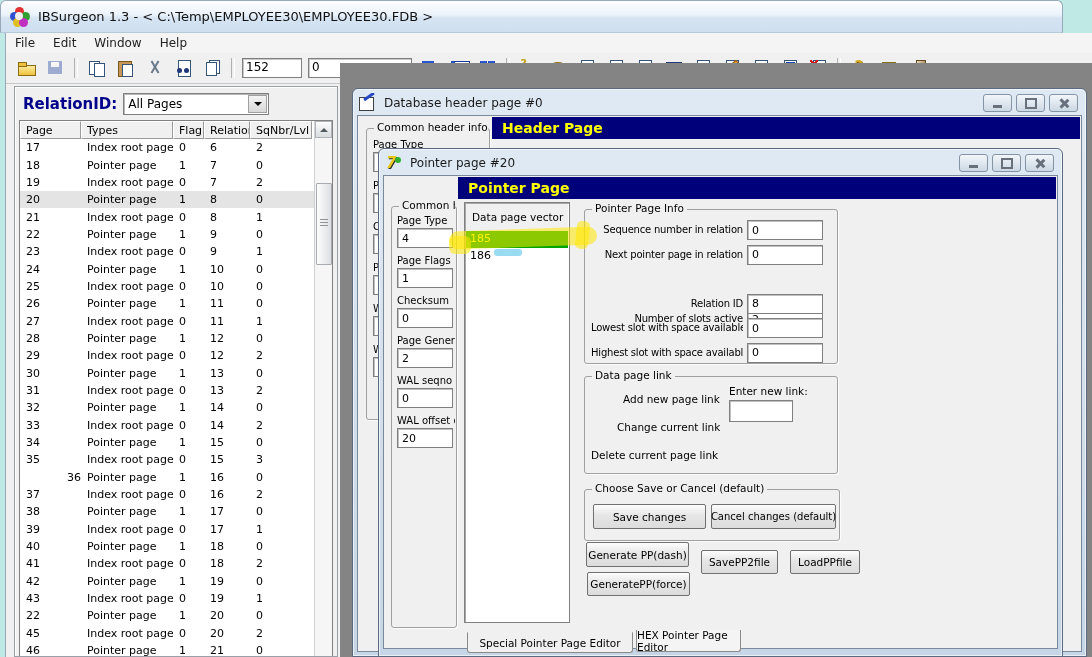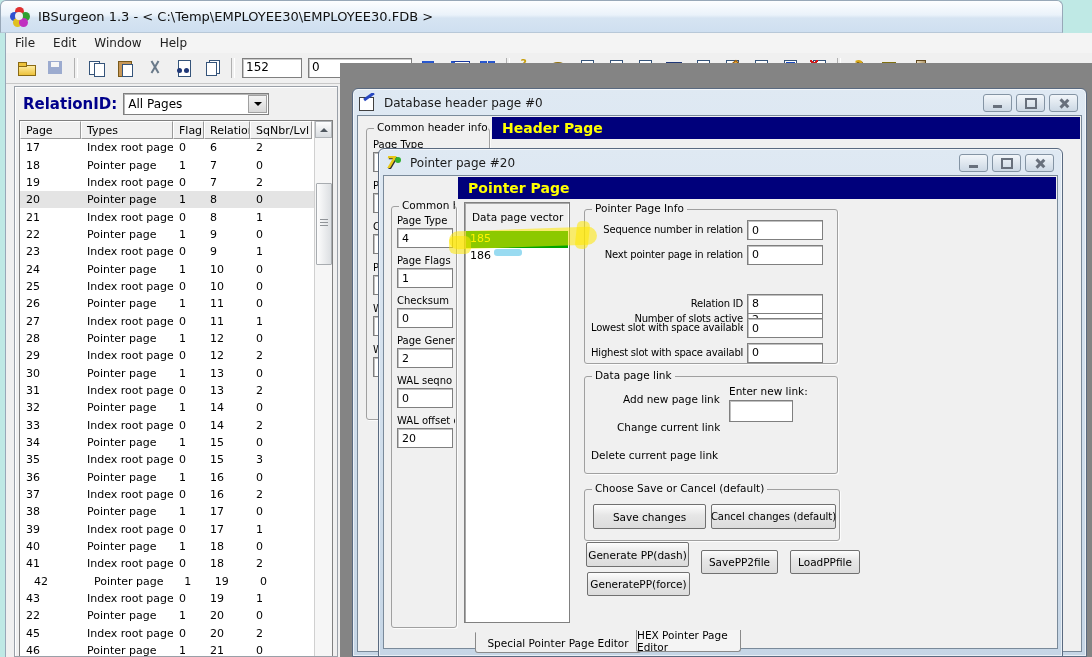--- a/index.html
+++ b/index.html
@@ -392,21 +392,21 @@
               <div class="td" style="width: 62px;">0</div>
             </div>
             <div class="trow">
               <div class="td" style="width: 61px;">35</div>
               <div class="td" style="width: 92px;">Index root page</div>
               <div class="td" style="width: 31px;">0</div>
               <div class="td" style="width: 46px;">15</div>
               <div class="td" style="width: 62px;">3</div>
             </div>
             <div class="trow">
-              <div class="td" style="width: 61px;">36</div>
+              <div class="td" style="width: 61px; text-align: right;">36</div>
               <div class="td" style="width: 92px;">Pointer page</div>
               <div class="td" style="width: 31px;">1</div>
               <div class="td" style="width: 46px;">16</div>
               <div class="td" style="width: 62px;">0</div>
             </div>
             <div class="trow">
               <div class="td" style="width: 61px;">37</div>
               <div class="td" style="width: 92px;">Index root page</div>
               <div class="td" style="width: 31px;">0</div>
               <div class="td" style="width: 46px;">16</div>
@@ -434,21 +434,21 @@
               <div class="td" style="width: 62px;">0</div>
             </div>
             <div class="trow">
               <div class="td" style="width: 61px;">41</div>
               <div class="td" style="width: 92px;">Index root page</div>
               <div class="td" style="width: 31px;">0</div>
               <div class="td" style="width: 46px;">18</div>
               <div class="td" style="width: 62px;">2</div>
             </div>
             <div class="trow">
-              <div class="td" style="width: 61px; margin-left: 8px;">42</div>
+              <div class="td" style="width: 61px;">42</div>
               <div class="td" style="width: 92px;">Pointer page</div>
               <div class="td" style="width: 31px;">1</div>
               <div class="td" style="width: 46px;">19</div>
               <div class="td" style="width: 62px;">0</div>
             </div>
             <div class="trow">
               <div class="td" style="width: 61px;">43</div>
               <div class="td" style="width: 92px;">Index root page</div>
               <div class="td" style="width: 31px;">0</div>
               <div class="td" style="width: 46px;">19</div>
@@ -619,21 +619,21 @@
         <span class="gb-t">Choose Save or Cancel (default)</span>
         <button class="btn" style="left:8px;top:14px;width:113px;height:25px;">Save changes</button>
         <button class="btn" style="left:126px;top:14px;width:125px;height:25px;font-size:10px;">Cancel changes (default)</button>
       </div>
 
       <button class="btn" style="left:202px;top:366px;width:103px;height:25px;">Generate PP(dash)</button>
       <button class="btn" style="left:317px;top:374px;width:77px;height:24px;">SavePP2file</button>
       <button class="btn" style="left:406px;top:374px;width:70px;height:24px;">LoadPPfile</button>
       <button class="btn" style="left:203px;top:396px;width:103px;height:24px;">GeneratePP(force)</button>
 
-      <div class="tab" style="left:83px;top:456px;width:166px;height:21px;border-top:1px solid #f0f0f0;margin-left:8px;">Special Pointer Page Editor</div>
+      <div class="tab" style="left:83px;top:456px;width:166px;height:21px;border-top:1px solid #f0f0f0;">Special Pointer Page Editor</div>
       <div class="tab" style="left:252px;top:454px;width:105px;height:22px;background:#f4f4f4;">HEX Pointer Page Editor</div>
     </div>
   </div>
 
   <div class="hl" style="left:449px;top:229px;width:148px;height:18px;border-radius:9px;transform:rotate(-2deg);z-index:5;"></div>
   <div class="hl" style="left:449px;top:236px;width:22px;height:18px;border-radius:6px;z-index:5;"></div>
   <div class="hl" style="left:576px;top:221px;width:13px;height:28px;border-radius:5px;transform:rotate(6deg);z-index:5;"></div>
   <div class="hl-cyan" style="left:494px;top:249px;width:28px;height:7px;border-radius:3px;z-index:5;"></div>
 
   <div class="deskpatch" style="left:1063px;top:0;width:29px;height:33px;z-index:6;"></div>

